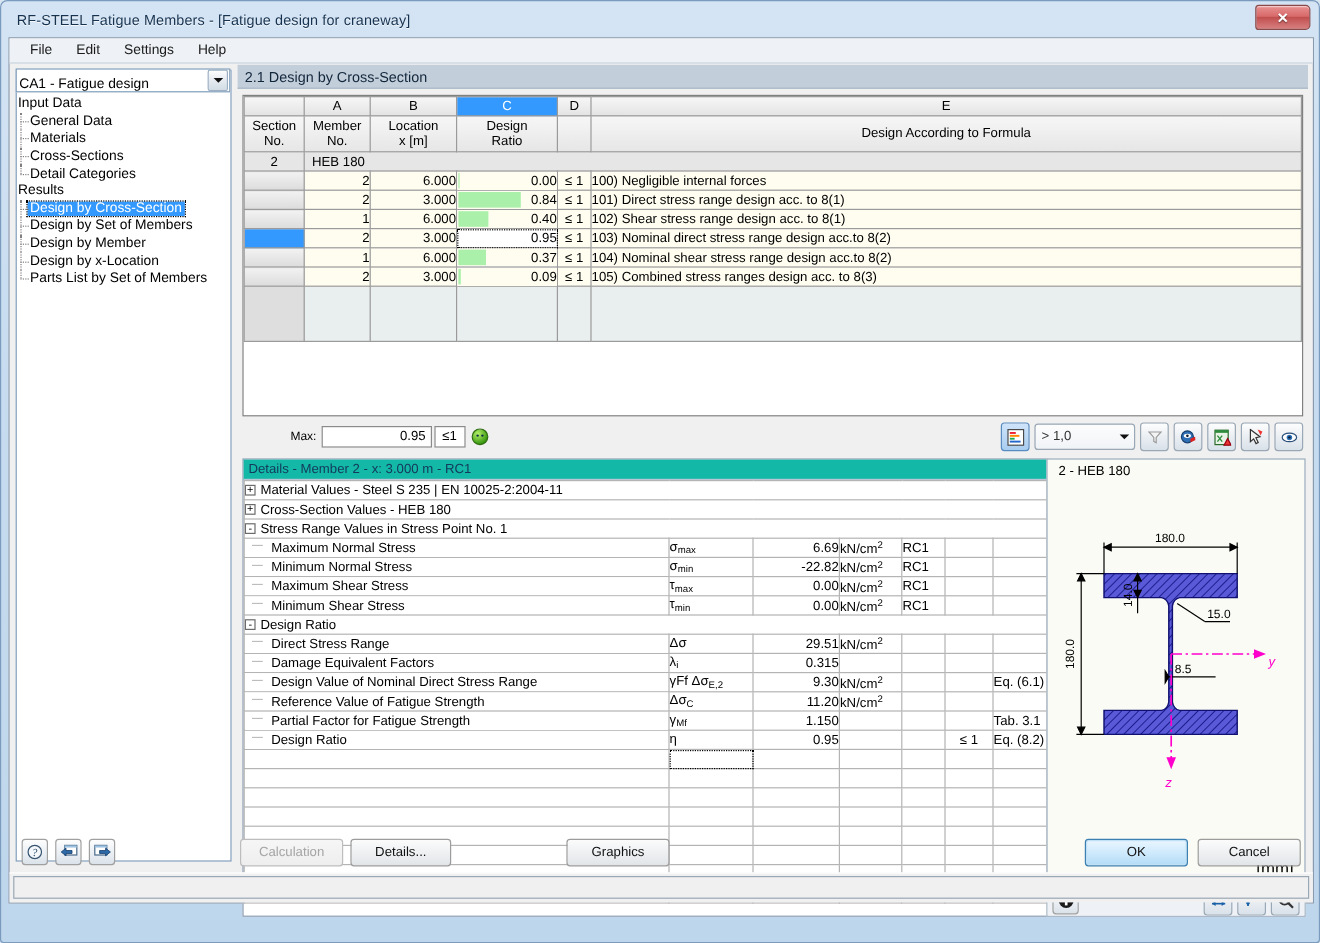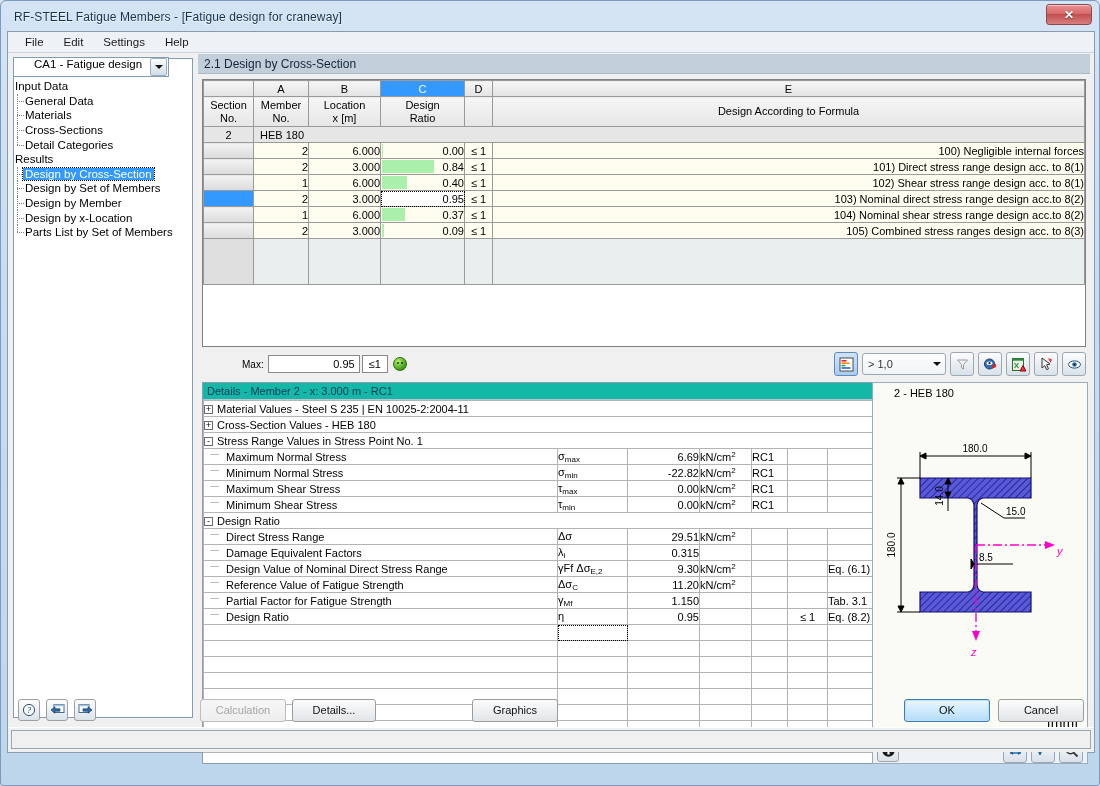--- a/index.html
+++ b/index.html
@@ -65,24 +65,24 @@
 
   
   #leftpane {
     position: absolute; left: 5px; top: 4px;
     width: 180px; height: 660px;
     background: #ffffff;
     border: 1px solid #7f9db9;
   }
   #combo {
     position: absolute; left: 5px; top: 3px;
-    width: 156px; height: 20px;
+    width: 179px; height: 20px;
     background: #fff; border: 1px solid #7f9db9;
-    display: flex; align-items: flex-start;
-    font-size: 11.5px; padding-left: 20px; color: #000;
+    display: flex; align-items: flex-end;
+    font-size: 11.5px; padding-left: 2px; color: #000;
     z-index: 5;
   }
   #combo .cbtext { flex: 1; }
   #combo .cbbtn {
     width: 17px; height: 18px; margin-right: 1px;
     background: linear-gradient(180deg,#fdfdfd,#e3e9ef 55%,#d3dce5);
     border: 1px solid #9bb0c4; border-radius: 2px;
     display: flex; align-items: center; justify-content: center;
   }
   .caret-d { width:0;height:0;border-left:4px solid transparent;border-right:4px solid transparent;border-top:4px solid #111; }
@@ -133,21 +133,21 @@
     text-align: center; font-weight: normal; color: #000; font-size: 11px; line-height: 13px;
   }
   .secrow td { background: #e6e6e6; font-weight: normal; }
   .secrow td.secno { text-align: center; }
   .secrow td.secname { text-align: left; padding-left: 6px; }
   tr.datarow td { background: #fffdf0; }
   tr.datarow td.rowhdr { background: linear-gradient(180deg,#f2f2f2,#dcdcdc); }
   tr.datarow.sel td.rowhdr { background: #3399ff; }
   td.num { text-align: right; padding-right: 4px; }
   td.center { text-align: center; }
-  td.formula { text-align: right; padding-left: 5px; }
+  td.formula { text-align: left; padding-left: 5px; }
   td.ratio { position: relative; text-align: right; padding-right: 4px; background: #fffdf0; }
   td.ratio .bar {
     position: absolute; left: 1px; top: 1px; bottom: 1px;
     background: #aaf0aa;
   }
   td.ratio .val { position: relative; z-index: 2; }
   tr.selcell td.ratio { outline: 1px dotted #000; outline-offset: -1px; background:#ffffff; }
   tr.filler td { background: #e9eeee; height: 46px; border-top: 1px solid #9a9a9a; }
   tr.filler td.rowhdr { background: #dedede; }
 
@@ -220,21 +220,21 @@
   tr.dfocus td.dsym { outline: 1px dotted #000; outline-offset: -1px; }
   sub { font-size: 8px; vertical-align: -2px; margin-top: 11px; }
   sup { font-size: 8px; vertical-align: 4px; }
 
   
   #csbox {
     position: absolute; right: 2px; top: 328px; width: 216px; height: 382px;
     background: #fbfbf5; border: 1px solid #9aabbd;
     display: flex; flex-direction: column;
   }
-  #cstitle { font-size: 11px; padding: 4px 0 0 21px; color: #000; }
+  #cstitle { font-size: 11px; padding: 4px 0 0 9px; color: #000; }
   #csdraw { flex: 1; position: relative; }
   #csunit { position: absolute; right: 9px; bottom: 6px; font-size: 14px; }
   #cstools {
     height: 26px; border-top: 1px solid #c0cad6; background: #eef2f7;
     display: flex; align-items: center; padding: 0 4px; gap: 4px;
   }
   #cstools .spacer { flex: 1; }
 
   
   #bottombar {

